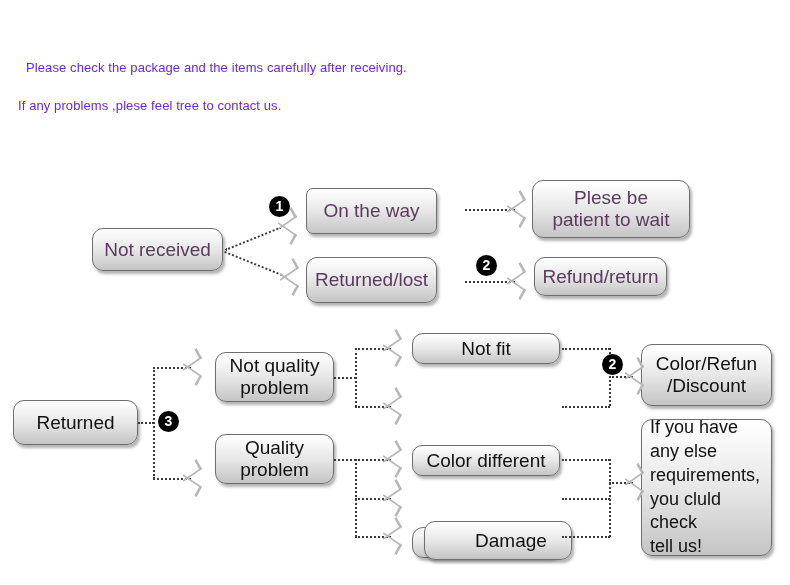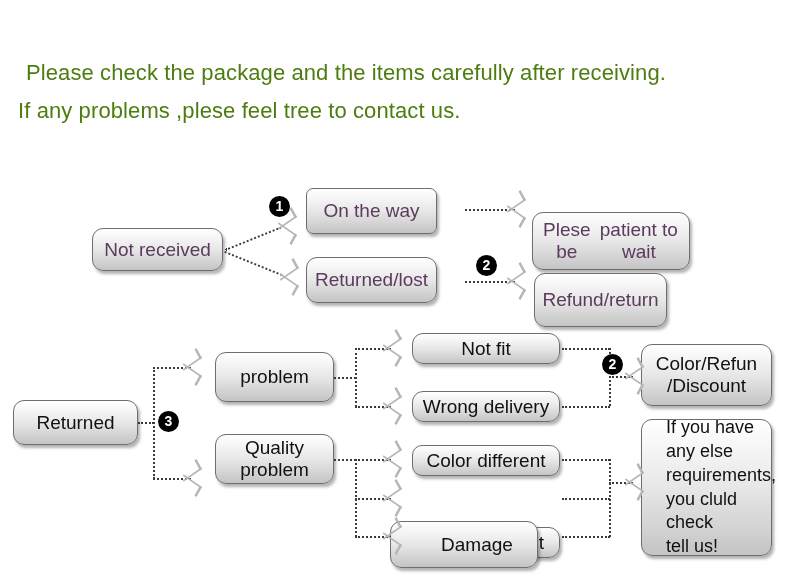--- a/index.html
+++ b/index.html
@@ -14,22 +14,22 @@
     position: relative;
     width: 790px;
     height: 585px;
     background: #ffffff;
     overflow: hidden;
   }
 
   
   .intro-line {
     position: absolute;
-    font-size: 22px;
-    color: #4d7c0f;
+    font-size: 13px;
+    color: #6d28d9;
     white-space: nowrap;
     letter-spacing: .1px;
   }
   #intro-1 { left: 26px; top: 60px; }
   #intro-2 { left: 18px; top: 98px; }
 
   #guide-title {
     position: absolute;
     left: 26px;
     top: 131px;
@@ -56,21 +56,21 @@
     display: flex;
     align-items: center;
     justify-content: center;
     text-align: center;
     font-size: 19px;
     line-height: 1.14;
     color: #111111;
     padding: 0 6px;
   }
   .node.purple { color: #5b3a5e; }
-  .node.left   { justify-content: flex-start; text-align: left; padding-left: 24px; }
+  .node.left   { justify-content: flex-start; text-align: left; padding-left: 8px; }
 
   
   .badge {
     position: absolute;
     width: 21px;
     height: 21px;
     border-radius: 50%;
     background: #000000;
     color: #ffffff;
     font-size: 14px;
@@ -151,46 +151,47 @@
 
   <div class="badge" style="left:269px; top:196px;">1</div>
 
   <div class="node purple" style="left:306px; top:188px; width:131px; height:46px;border-radius:7px;">On the way</div>
 
   <div class="node purple" style="left:306px; top:257px; width:131px; height:46px;">Returned/lost</div>
 
   <div class="hline" style="left:465px; top:209px; width:50px;"></div>
   <div class="arrow" style="left:512px; top:209px;"></div>
 
-  <div class="node purple" style="left:532px; top:180px; width:158px; height:58px; flex-direction:row;margin-top:32px;">
+  <div class="node purple" style="left:532px; top:180px; width:158px; height:58px; flex-direction:column;">
     <span>Plese be</span>
     <span>patient to wait</span>
   </div>
 
   <div class="hline" style="left:465px; top:281px; width:50px;"></div>
   <div class="arrow" style="left:512px; top:281px;"></div>
 
   <div class="badge" style="left:476px; top:255px;">2</div>
 
-  <div class="node purple" style="left:534px; top:257px; width:133px; height:54px;margin-top:16px;">Refund/return</div>
+  <div class="node purple" style="left:534px; top:257px; width:133px; height:39px;">Refund/return</div>
 
   <div class="node" style="left:13px; top:400px; width:125px; height:45px;">Returned</div>
 
   <div class="hline" style="left:138px; top:422px; width:16px;"></div>
   <div class="vline" style="left:153px; top:367px; height:112px;"></div>
 
   <div class="badge" style="left:158px; top:411px;">3</div>
 
   <div class="hline" style="left:153px; top:367px; width:38px;"></div>
   <div class="arrow" style="left:188px; top:367px;"></div>
 
   <div class="hline" style="left:153px; top:478px; width:38px;"></div>
   <div class="arrow" style="left:188px; top:478px;"></div>
 
   <div class="node" style="left:215px; top:352px; width:119px; height:50px; flex-direction:column;">
+    <span>Not quality</span>
     <span>problem</span>
   </div>
 
   <div class="node" style="left:215px; top:434px; width:119px; height:50px; flex-direction:column;">
     <span>Quality</span>
     <span>problem</span>
   </div>
 
   <div class="hline" style="left:334px; top:377px; width:22px;"></div>
   <div class="vline" style="left:355px; top:348px; height:59px;"></div>
@@ -202,24 +203,23 @@
   <div class="hline" style="left:334px; top:459px; width:22px;"></div>
   <div class="vline" style="left:355px; top:459px; height:78px;"></div>
   <div class="hline" style="left:355px; top:459px; width:36px;"></div>
   <div class="arrow" style="left:388px; top:459px;"></div>
   <div class="hline" style="left:355px; top:498px; width:36px;"></div>
   <div class="arrow" style="left:388px; top:498px;"></div>
   <div class="hline" style="left:355px; top:536px; width:36px;"></div>
   <div class="arrow" style="left:388px; top:536px;"></div>
 
   <div class="node" style="left:412px; top:333px; width:148px; height:31px;">Not fit</div>
-  <div class="node" style="left:412px; top:391px; width:148px; height:31px;">Wrong delivery</div>
   <div class="node" style="left:412px; top:445px; width:148px; height:31px;border-radius:10px;">Color different</div>
   <div class="node" style="left:412px; top:483px; width:148px; height:31px;margin-top:44px;">Quality defect</div>
-  <div class="node" style="left:390px; top:521px; width:148px; height:47px;padding-left:32px;">Damage</div>
+  <div class="node" style="left:424px; top:521px; width:148px; height:39px;padding-left:32px;">Damage</div>
 
   <div class="hline" style="left:562px; top:348px; width:48px;"></div>
   <div class="hline" style="left:562px; top:406px; width:48px;"></div>
   <div class="vline" style="left:609px; top:348px; height:58px;"></div>
   <div class="hline" style="left:609px; top:376px; width:24px;"></div>
   <div class="arrow" style="left:630px; top:376px;"></div>
 
   <div class="badge" style="left:602px; top:354px;">2</div>
 
   <div class="node" style="left:641px; top:344px; width:131px; height:62px; flex-direction:column;">

